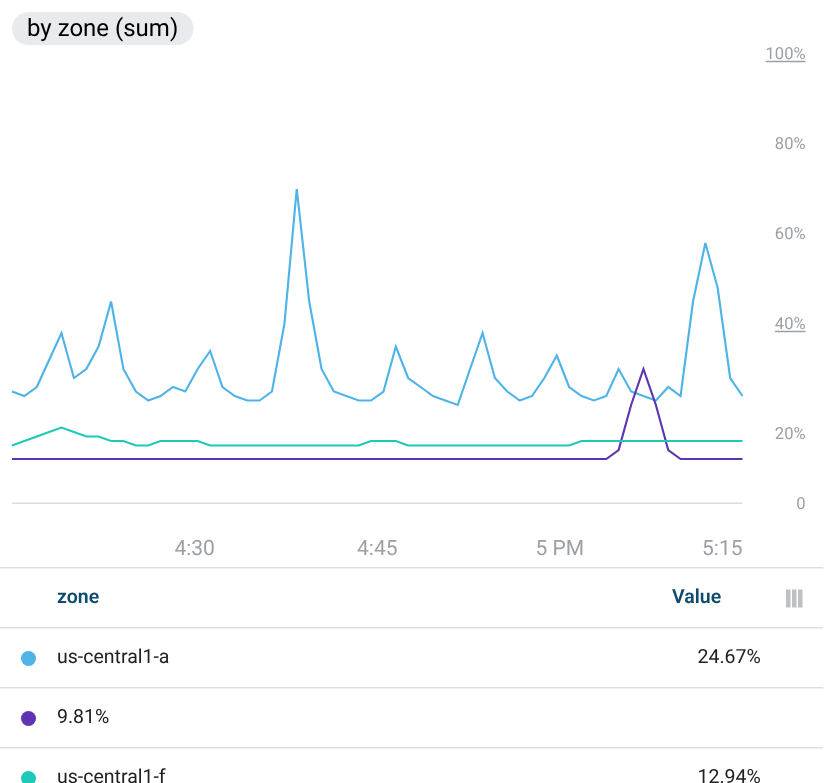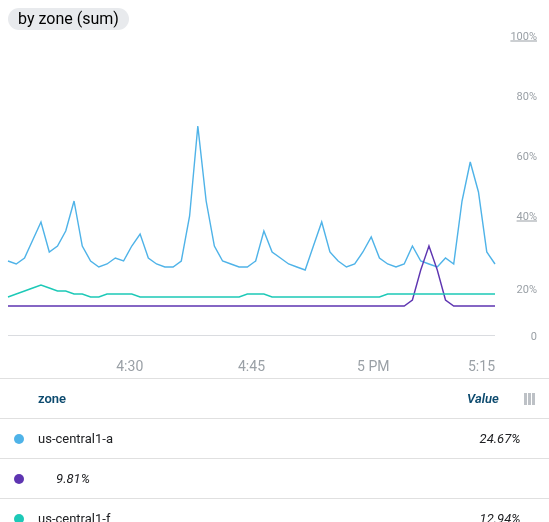--- a/index.html
+++ b/index.html
@@ -101,23 +101,22 @@
     border-radius: 50%;
     margin-right: 14px;
     flex: 0 0 auto;
   }
   .header .dot { visibility: hidden; }
   .zname {
     flex: 1 1 auto;
   }
   .val {
     flex: 0 0 auto;
-    text-align: center;
+    text-align: left;
     min-width: 70px;
-    font-style: italic;
   }
   .col-toggle {
     margin-left: 6px;
     display: inline-flex;
     gap: 1px;
   }
   .col-toggle span {
     width: 3px;
     height: 12px;
     background: #bdc1c6;

